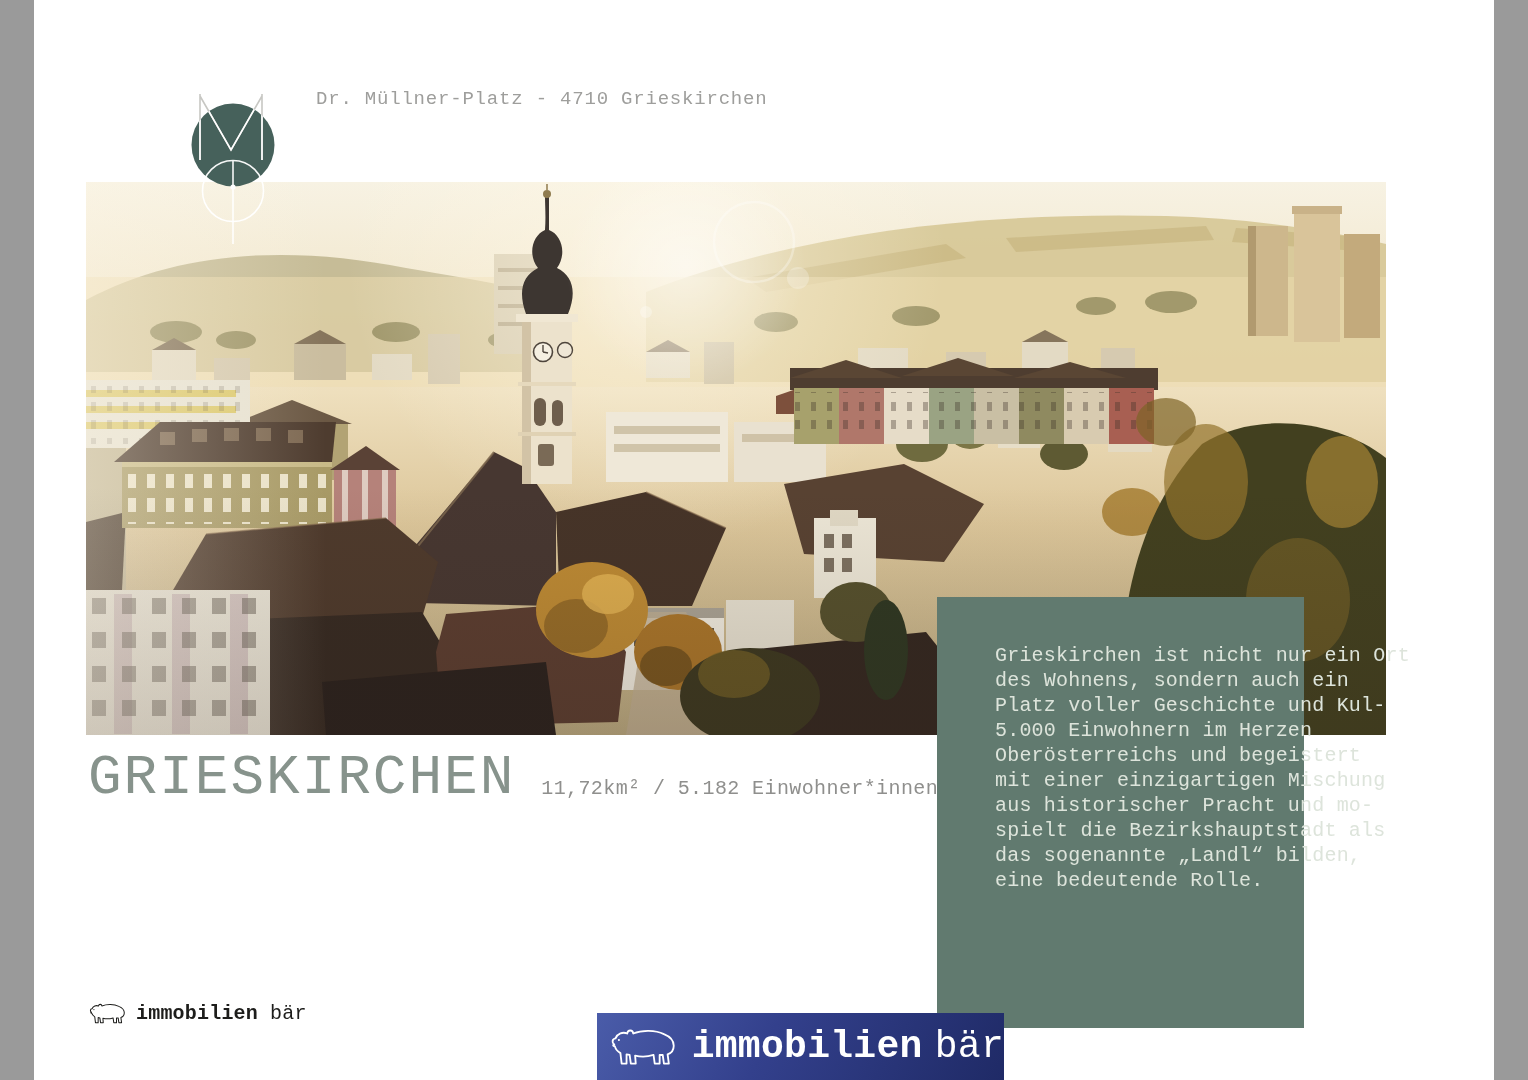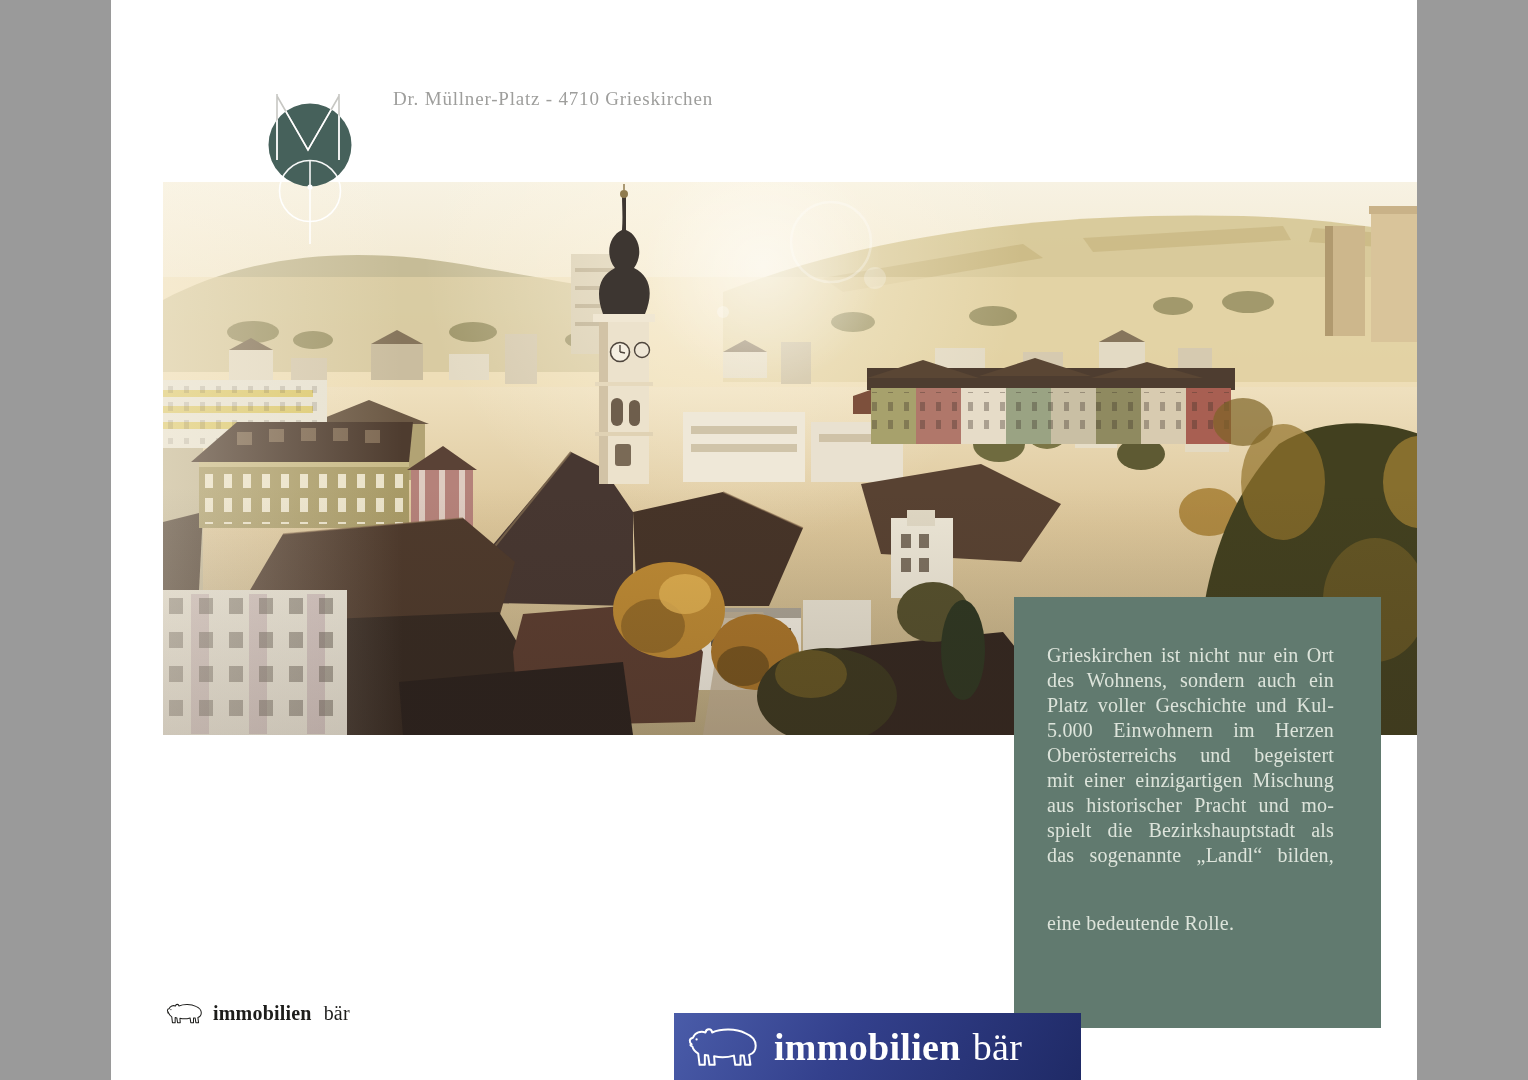--- a/index.html
+++ b/index.html
@@ -1,18 +1,18 @@
 <!DOCTYPE html>
 <html style="--monogramCircle: #46615b; --infoBoxBg: #617a6f; --infoBoxText: #dde4db; --titleColor: #87938c; --subtitleColor: #8f8f8d; --headerText: #9e9e9c; --bannerFrom: #4a5ca9; --bannerTo: #1f2a66; --brandDark: #1d1d1b; --websiteText: #4a4a48;"><head>
 <meta charset="utf-8">
 <style>
   html,body{margin:0;padding:0;background:#9a9a9a;}
   .page{
-    position:relative; width:1306px; height:1080px; background:#ffffff;
-    font-family:Liberation Serif, serif; overflow:hidden; margin:0 auto;
+    position:relative; width:1460px; height:1080px; background:#ffffff;
+    font-family:Liberation Mono, monospace; overflow:hidden; margin:0 auto;
   }
   
   .address{
     position:absolute; left:282px; top:88px;
     font-size:19px; letter-spacing:.8px; color:var(--headerText,#9e9e9c);
   }
   
   .monogram{ position:absolute; left:148px; top:86px; z-index:6; }
   
   .photo{
@@ -30,27 +30,27 @@
     color:var(--titleColor,#87938c); line-height:1;
   }
   .subtitle{
     margin-left:26px; padding-bottom:6px; font-size:20px; letter-spacing:.4px;
     color:var(--subtitleColor,#8f8f8d);
   }
   
   .info-box{
     position:absolute; left:903px; top:597px; width:367px; height:431px;
     background:var(--infoBoxBg,#617a6f); z-index:3;
-    box-sizing:border-box; padding:46px 47px 0 33px;
+    box-sizing:border-box; padding:46px 47px 0 58px;
   }
   .info-line{
     color:var(--infoBoxText,#dde4db); font-size:20px; line-height:25px;
     letter-spacing:.2px; text-align:justify; text-align-last:justify; white-space:nowrap;
   }
-  .info-line.last{ text-align-last:left;margin-top:43px; }
+  .info-line.last{ text-align-last:left; }
   
   .footer-brand{
     position:absolute; left:55px; top:1002px; z-index:2;
     display:flex; align-items:center; gap:9px; color:var(--brandDark,#1d1d1b);
   }
   .footer-brand .brand-text{ font-size:20px; letter-spacing:.2px; }
   .brand-text .b{ font-weight:700;text-align:center; }
   .brand-text .l{ font-weight:400;margin-left:12px; }
   .banner{
     position:absolute; left:563px; top:1013px; width:407px; height:67px; z-index:5;
@@ -320,20 +320,24 @@
         <circle cx="600" cy="84" r="120" fill="url(#gFlare)"></circle>
         <circle cx="668" cy="60" r="40" fill="none" stroke="#ffffff" stroke-opacity=".3" stroke-width="2.5"></circle>
         <circle cx="712" cy="96" r="11" fill="#ffffff" opacity=".25"></circle>
         <circle cx="560" cy="130" r="6" fill="#ffffff" opacity=".3"></circle>
         <rect x="0" y="0" width="240" height="553" fill="url(#gLeft)"></rect>
         <rect width="1300" height="553" fill="url(#gBottom)"></rect>
       </g>
     </svg>
   </div>
 
+  <div class="title-block">
+    <h1>GRIESKIRCHEN</h1>
+    <div class="subtitle">11,72km² / 5.182 Einwohner*innen</div>
+  </div>
 
   <div class="info-box">
     <div class="info-line">Grieskirchen ist nicht nur ein Ort</div>
     <div class="info-line">des Wohnens, sondern auch ein</div>
     <div class="info-line">Platz voller Geschichte und Kul-</div>
     <div class="info-line">5.000 Einwohnern im Herzen</div>
     <div class="info-line">Oberösterreichs und begeistert</div>
     <div class="info-line">mit einer einzigartigen Mischung</div>
     <div class="info-line">aus historischer Pracht und mo-</div>
     <div class="info-line">spielt die Bezirkshauptstadt als</div>

